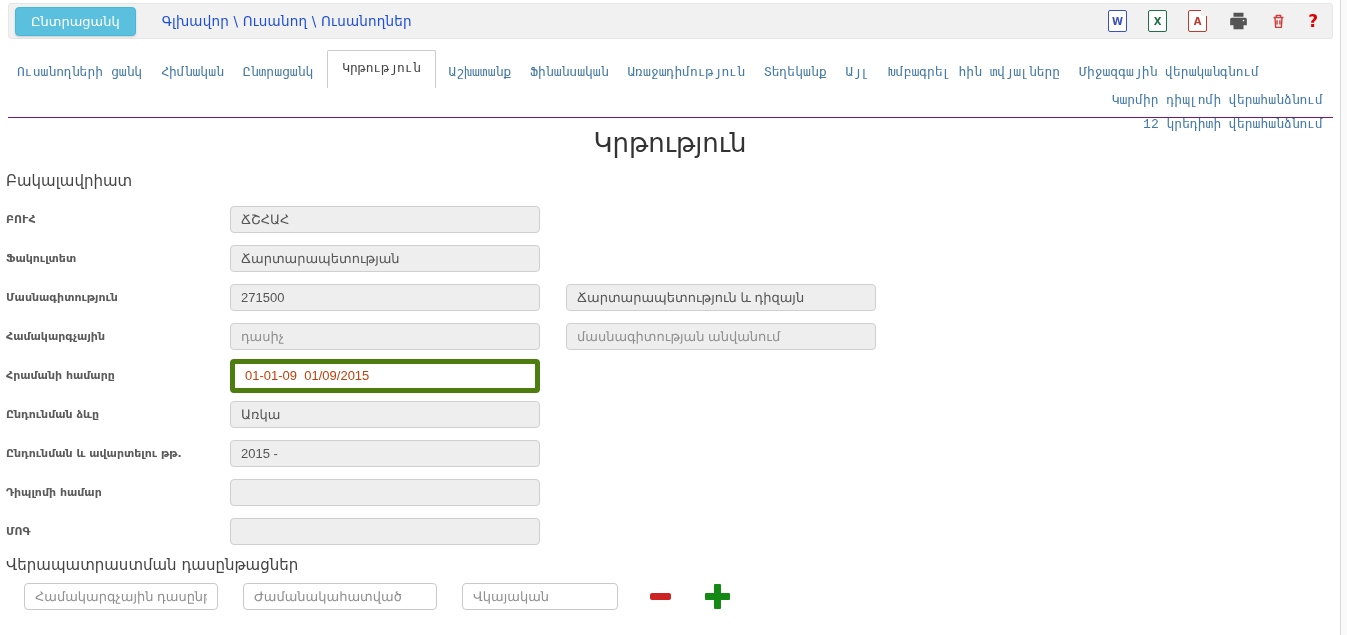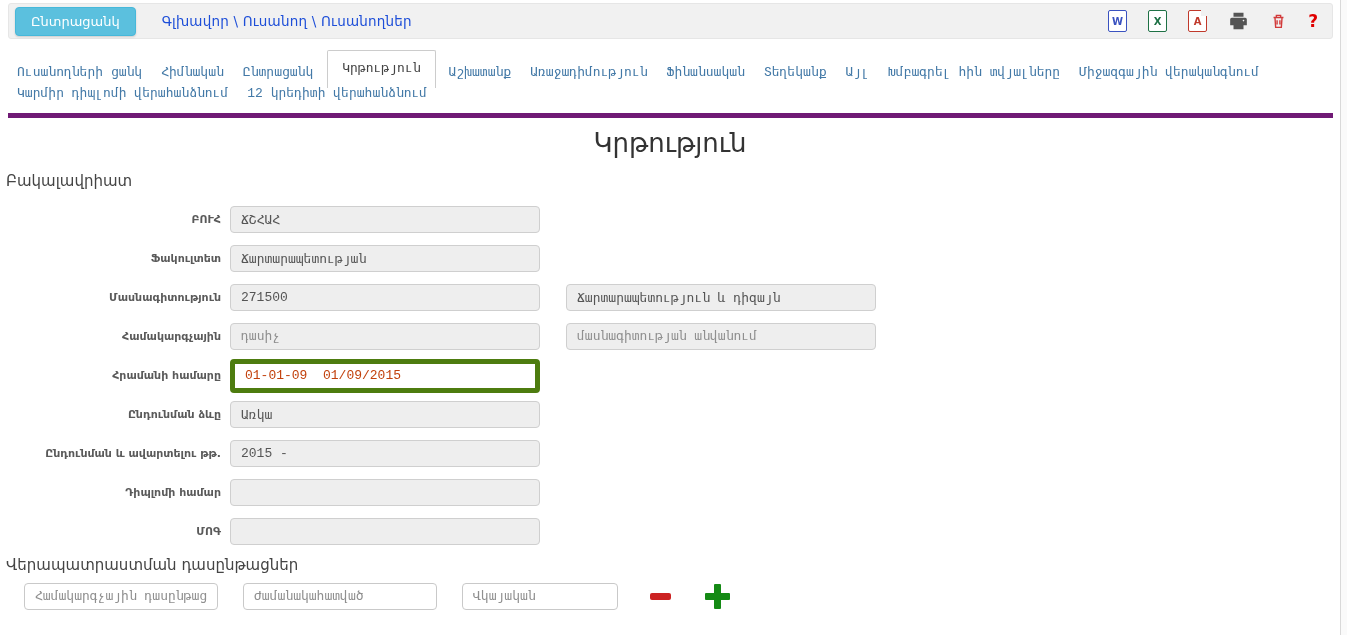--- a/index.html
+++ b/index.html
@@ -23,39 +23,39 @@
     display:flex; align-items:center; justify-content:center; font-size:10px; font-weight:bold;
     cursor:pointer; }
   .doc-icon .fold { position:absolute; top:-1px; right:-1px; width:6px; height:6px; background:#f1f1f1; }
   .icon-btn { cursor:pointer; display:flex; align-items:center; }
   .help-q { color:#e00000; font-size:17px; font-weight:bold; cursor:pointer; }
 
   
   .tabs { position:absolute; left:8px; top:50px; width:1325px; }
   .tab-row { display:flex; align-items:flex-end; }
   .tab-row1 { height:38px; }
-  .tab-row2 { height:30px; border-bottom:5px solid #701a75; padding-bottom:8px; }
+  .tab-row2 { height:30px; border-bottom:1px solid #701a75; padding-bottom:8px;flex-direction:column; }
   .tab { font-size:13px; color:#4379a7; padding:8px 9px; margin-right:1px; cursor:pointer;
     text-decoration:none; white-space:nowrap;font-family:Liberation Mono, monospace; }
   .tab.active { background:#fff; border:1px solid #ccc; border-bottom:none; color:#444;
     border-radius:2px 2px 0 0; padding:9px 14px 12px 14px; margin:0 4px; cursor:default; }
   .tab-row2 .tab { padding:4px 9px; }
 
   
   .page-title { position:absolute; top:128px; left:0; width:1340px; text-align:center;
     font-size:26px; color:#333; }
 
   
   .form-area { position:absolute; left:6px; top:172px; width:1330px; }
   .section-title { font-size:15px; color:#444; margin-bottom:10px; }
   .form-row { display:flex; align-items:center; height:39px; }
-  .form-label { width:224px; text-align:right; font-size:11px; font-weight:bold;
+  .form-label { width:224px; text-align:left; font-size:11px; font-weight:bold;
     color:#5a5a5a; padding-right:9px; line-height:1.2; }
   .inp { height:27px; width:310px; border-radius:4px; font-size:13px; padding:12px 10px;
-    font-family:Liberation Mono, monospace; outline:none; }
+    font-family:Liberation Sans, sans-serif; outline:none; }
   .inp.disabled { background:#eeeeee; border:1px solid #cfcfcf; color:#555; }
   .inp.editable { background:#fff; border:5px solid #4d7c0f; color:#c2410c; }
   .inp.col2 { margin-left:26px; }
   .inp::placeholder { color:#8f8f8f; opacity:1; }
 
   
   .retrain { position:absolute; left:6px; top:556px; width:1330px; }
   .retrain .section-title { margin-bottom:9px; }
   .retrain-row { display:flex; align-items:center; margin-left:18px; }
   .inp.white { background:#fff; border:1px solid #c9c9c9; color:#333; }
@@ -101,22 +101,22 @@
   </div>
 </div>
 
 <div class="tabs">
   <div class="tab-row tab-row1">
     <a class="tab">Ուսանողների ցանկ</a>
     <a class="tab">Հիմնական</a>
     <a class="tab">Ընտրացանկ</a>
     <a class="tab active">Կրթություն</a>
     <a class="tab">Աշխատանք</a>
+    <a class="tab">Ֆինանսական</a>
     <a class="tab">Առաջադիմություն</a>
-    <a class="tab">Ֆինանսական</a>
     <a class="tab">Տեղեկանք</a>
     <a class="tab">Այլ</a>
     <a class="tab">Խմբագրել հին տվյալները</a>
     <a class="tab">Միջազգային վերականգնում</a>
   </div>
   <div class="tab-row tab-row2">
     <a class="tab">Կարմիր դիպլոմի վերահանձնում</a>
     <a class="tab">12 կրեդիտի վերահանձնում</a>
   </div>
 </div>

